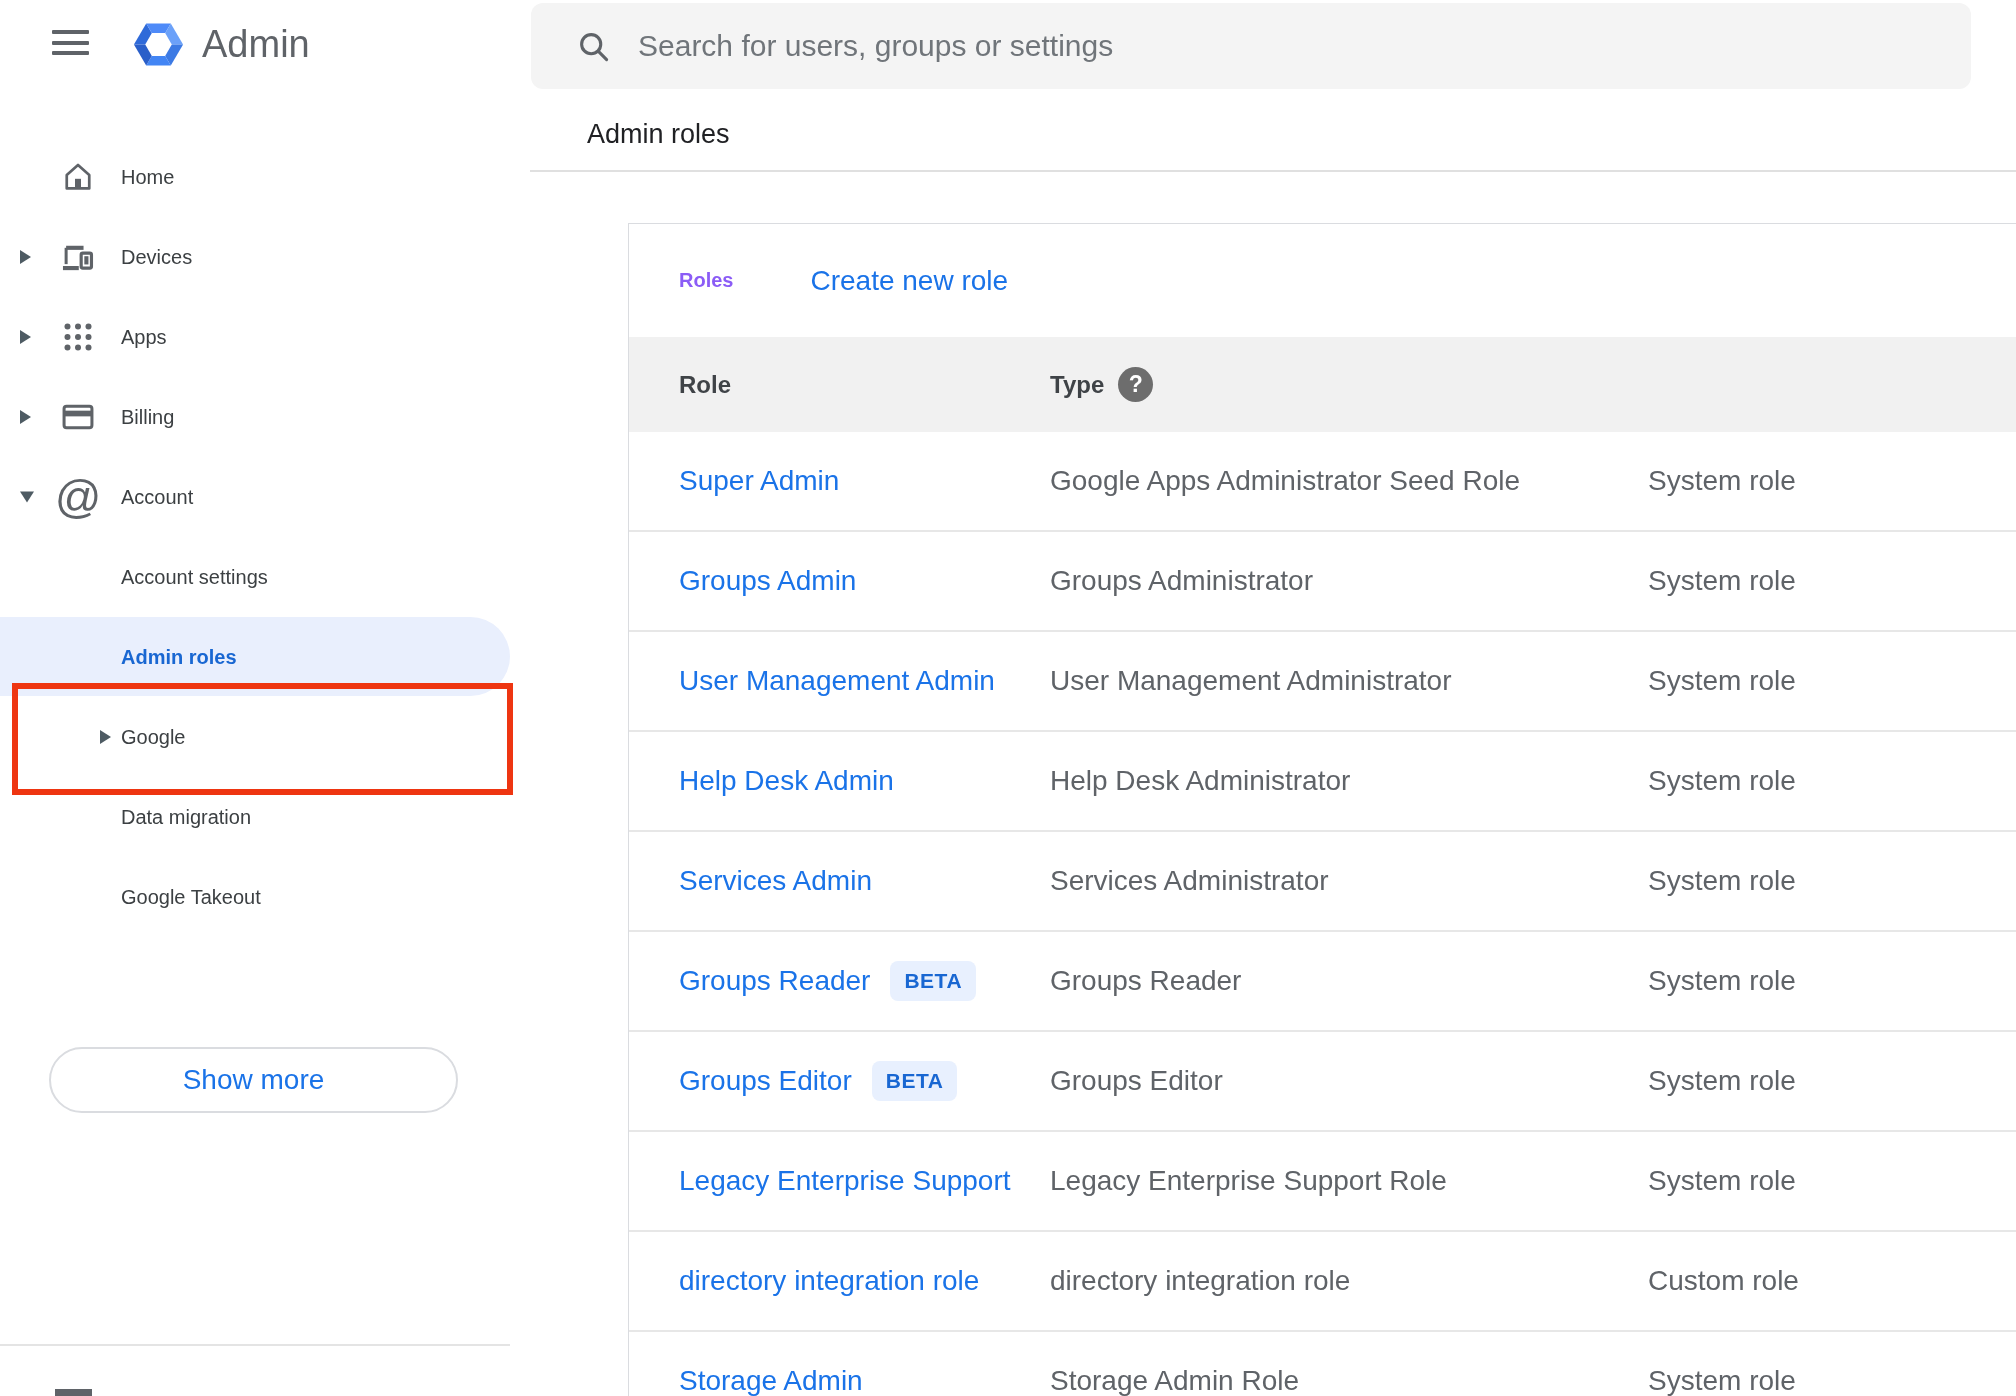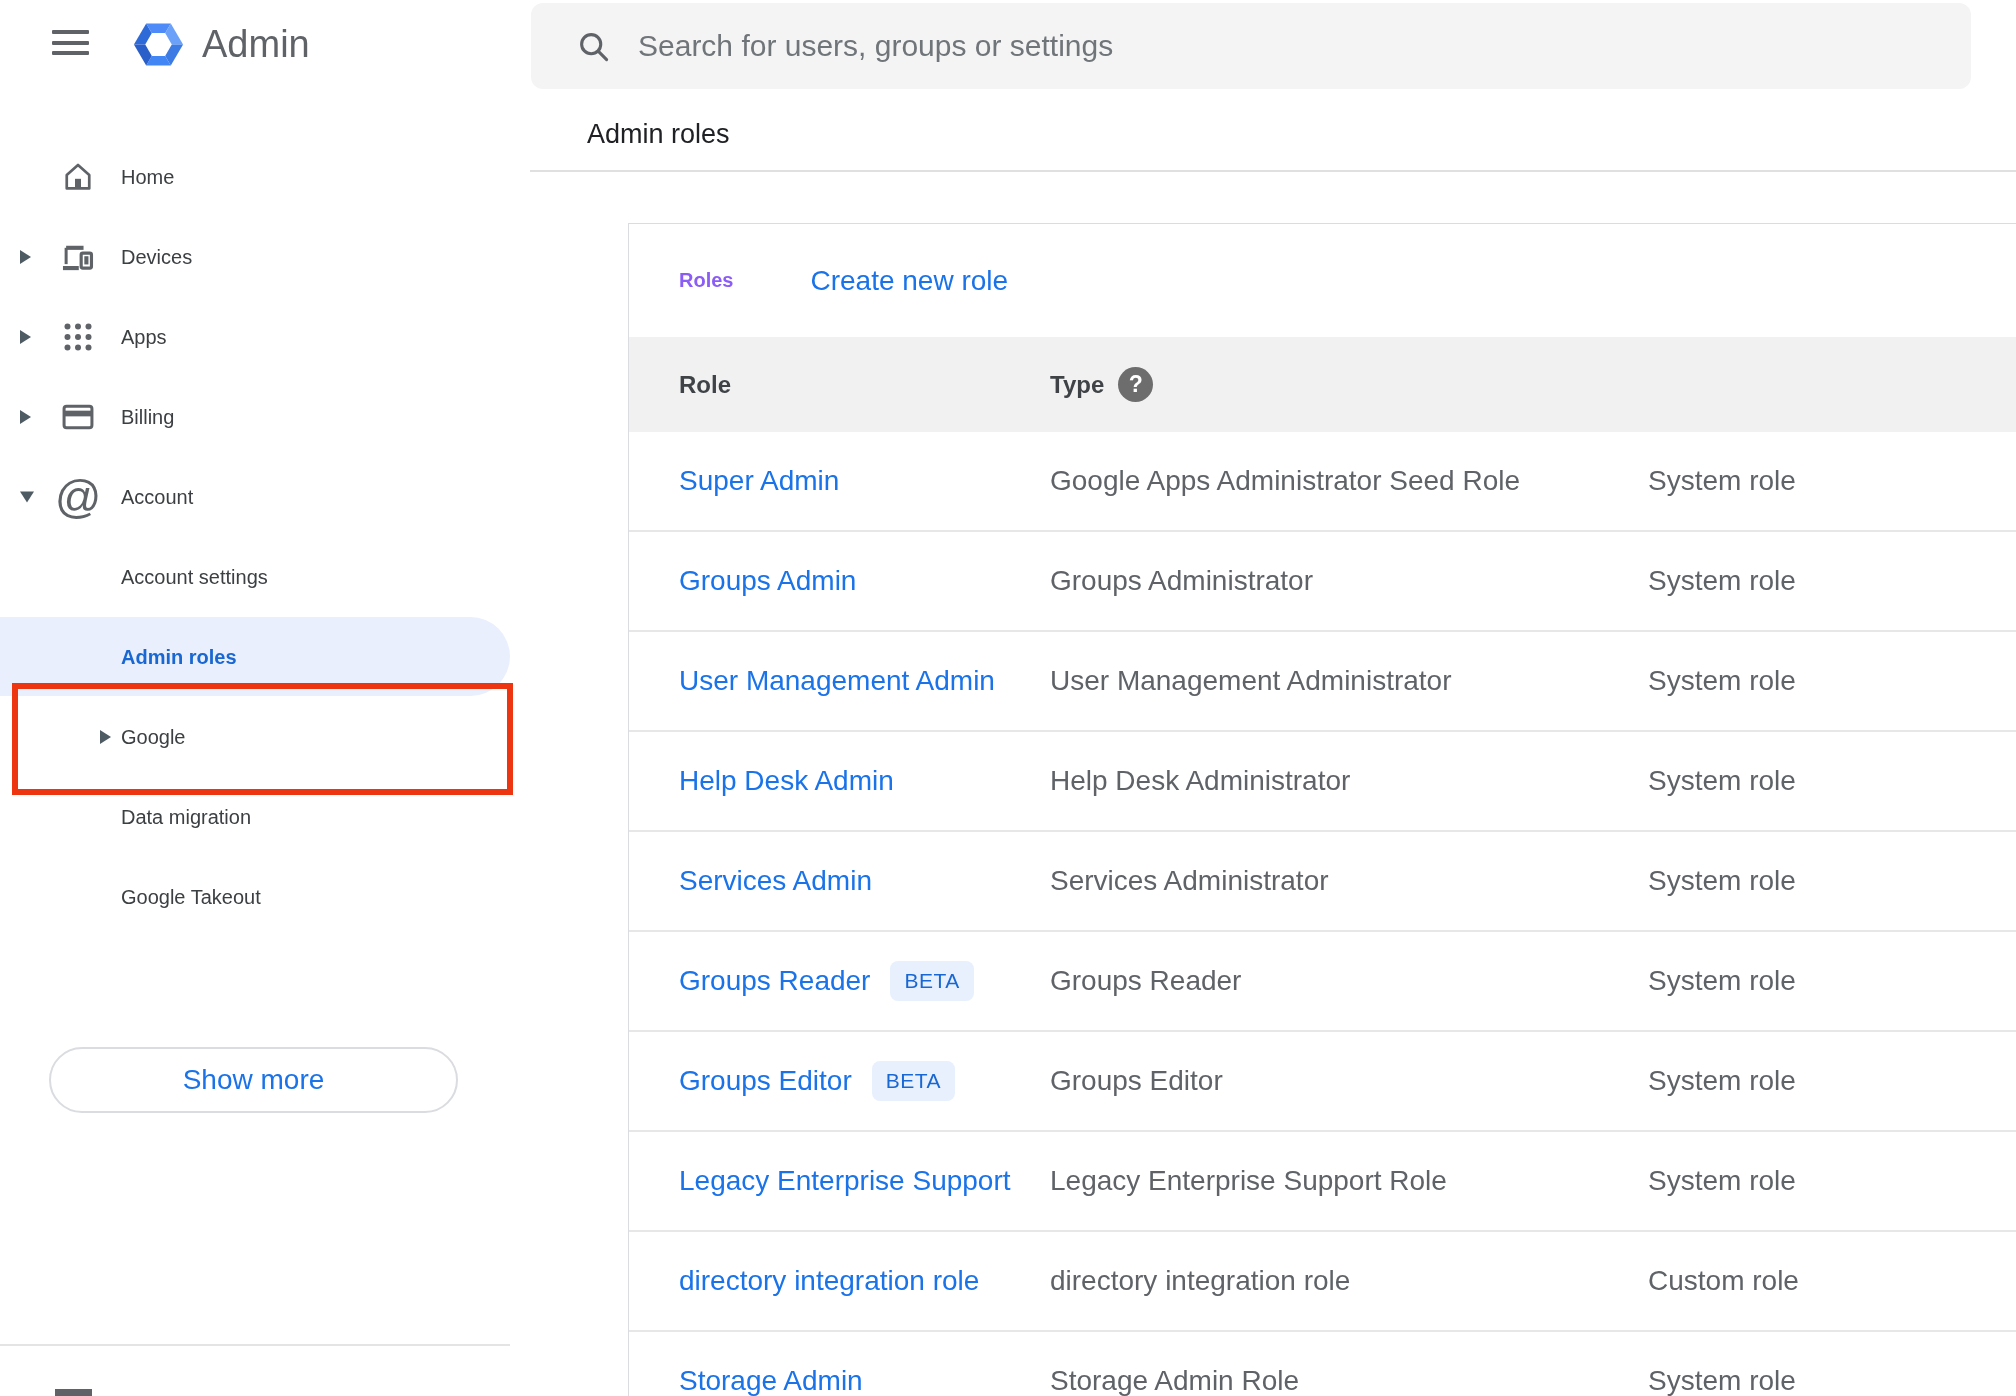--- a/index.html
+++ b/index.html
@@ -61,21 +61,21 @@
   .th{font-size:24px;font-weight:700;color:#3f4347;}
   .th-type{display:flex;align-items:center;gap:14px;}
   .help-icon{width:35px;height:35px;border-radius:50%;background:#6d6d6d;color:#fff;
     font-size:23px;font-weight:700;display:flex;align-items:center;justify-content:center;cursor:pointer;}
 
   .row{height:98px;display:grid;grid-template-columns:371px 598px 1fr;
     align-items:center;padding-left:50px;border-bottom:2px solid #e7e7e7;}
   .role-cell{display:flex;align-items:center;}
   .role-link{font-size:28px;color:#1a73e8;cursor:pointer;white-space:nowrap;}
   .beta-badge{margin-left:20px;background:#e8f0fe;color:#1967d2;font-size:21px;
-    font-weight:400;padding:8px 14px;border-radius:8px;letter-spacing:.5px;}
+    font-weight:700;padding:8px 14px;border-radius:8px;letter-spacing:.5px;}
   .cell-desc,.cell-type{font-size:28px;color:#5f6368;white-space:nowrap;}
   svg{display:block;}
 </style>
 </head>
 <body>
 
 <aside class="sidebar">
 
   <div class="hamburger">
     <span></span>

